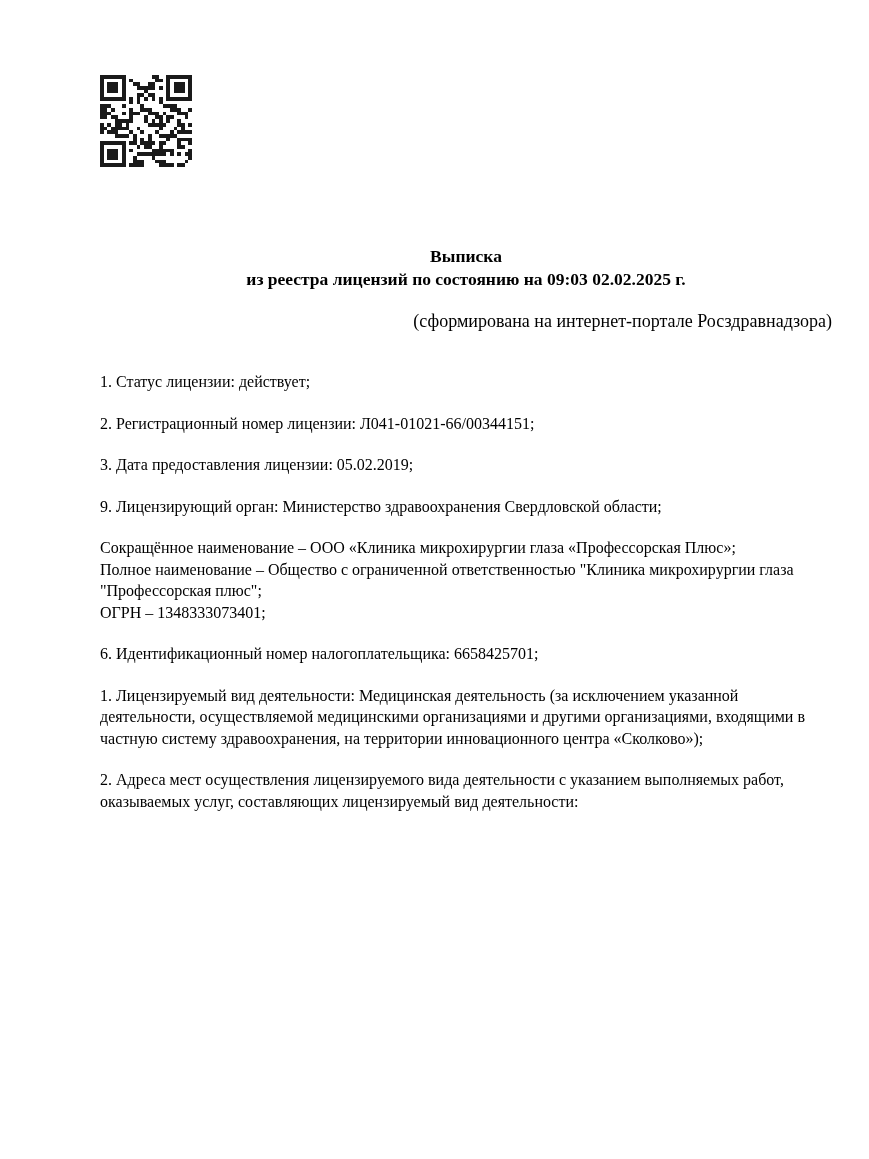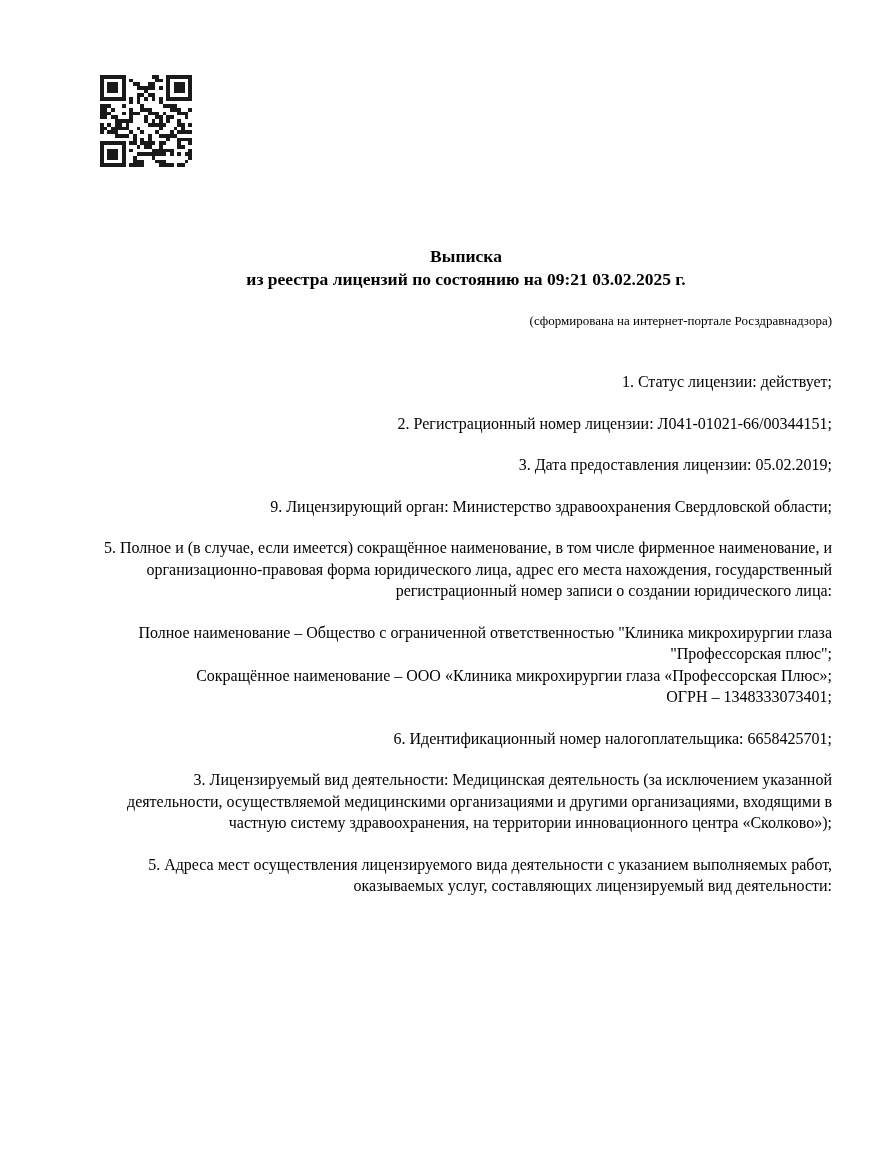--- a/index.html
+++ b/index.html
@@ -29,28 +29,27 @@
   .title {
     margin-top: 78px;
     text-align: center;
     font-weight: bold;
     font-size: 17.5px;
     line-height: 23px;
   }
   .note {
     margin-top: 22px;
     text-align: right;
-    font-size: 13px;
+    font-size: 18px;
     line-height: 16px;
   }
   .body {
     margin-top: 42px;
     font-size: 16px;
     line-height: 21.5px;
-    text-align: right;
   }
   .para {
     margin: 0 0 20px 0;
   }
   .block {
     margin: 0 0 20px 0;
   }
   .block div {
     margin: 0;
   }
@@ -355,44 +354,43 @@
         <rect x="19" y="24" width="1" height="1"></rect>
         <rect x="21" y="24" width="1" height="1"></rect>
         <rect x="22" y="24" width="1" height="1"></rect>
       </svg>
   </div>
 
   <div class="content">
 
     <div class="title">
       <div>Выписка</div>
-      <div>из реестра лицензий по состоянию на 09:21 03.02.2025 г.</div>
+      <div>из реестра лицензий по состоянию на 09:03 02.02.2025 г.</div>
     </div>
 
     <div class="note">(сформирована на интернет-портале Росздравнадзора)</div>
 
     <div class="body">
 
       <p class="para">1. Статус лицензии: действует;</p>
 
       <p class="para">2. Регистрационный номер лицензии: Л041-01021-66/00344151;</p>
 
       <p class="para">3. Дата предоставления лицензии: 05.02.2019;</p>
 
       <p class="para">9. Лицензирующий орган: Министерство здравоохранения Свердловской области;</p>
 
-      <p class="para">5. Полное и (в случае, если имеется) сокращённое наименование, в том числе фирменное наименование, и организационно-правовая форма юридического лица, адрес его места нахождения, государственный регистрационный номер записи о создании юридического лица:</p>
 
       <div class="block">
+        <div>Сокращённое наименование – ООО «Клиника микрохирургии глаза «Профессорская Плюс»;</div>
         <div>Полное наименование – Общество с ограниченной ответственностью "Клиника микрохирургии глаза "Профессорская плюс";</div>
-        <div>Сокращённое наименование – ООО «Клиника микрохирургии глаза «Профессорская Плюс»;</div>
         <div>ОГРН – 1348333073401;</div>
       </div>
 
       <p class="para">6. Идентификационный номер налогоплательщика: 6658425701;</p>
 
-      <p class="para">3. Лицензируемый вид деятельности: Медицинская деятельность (за исключением указанной деятельности, осуществляемой медицинскими организациями и другими организациями, входящими в частную систему здравоохранения, на территории инновационного центра «Сколково»);</p>
-
-      <p class="para">5. Адреса мест осуществления лицензируемого вида деятельности с указанием выполняемых работ, оказываемых услуг, составляющих лицензируемый вид деятельности:</p>
+      <p class="para">1. Лицензируемый вид деятельности: Медицинская деятельность (за исключением указанной деятельности, осуществляемой медицинскими организациями и другими организациями, входящими в частную систему здравоохранения, на территории инновационного центра «Сколково»);</p>
+
+      <p class="para">2. Адреса мест осуществления лицензируемого вида деятельности с указанием выполняемых работ, оказываемых услуг, составляющих лицензируемый вид деятельности:</p>
 
     </div>
   </div>
 </div>
 
 </body></html>

